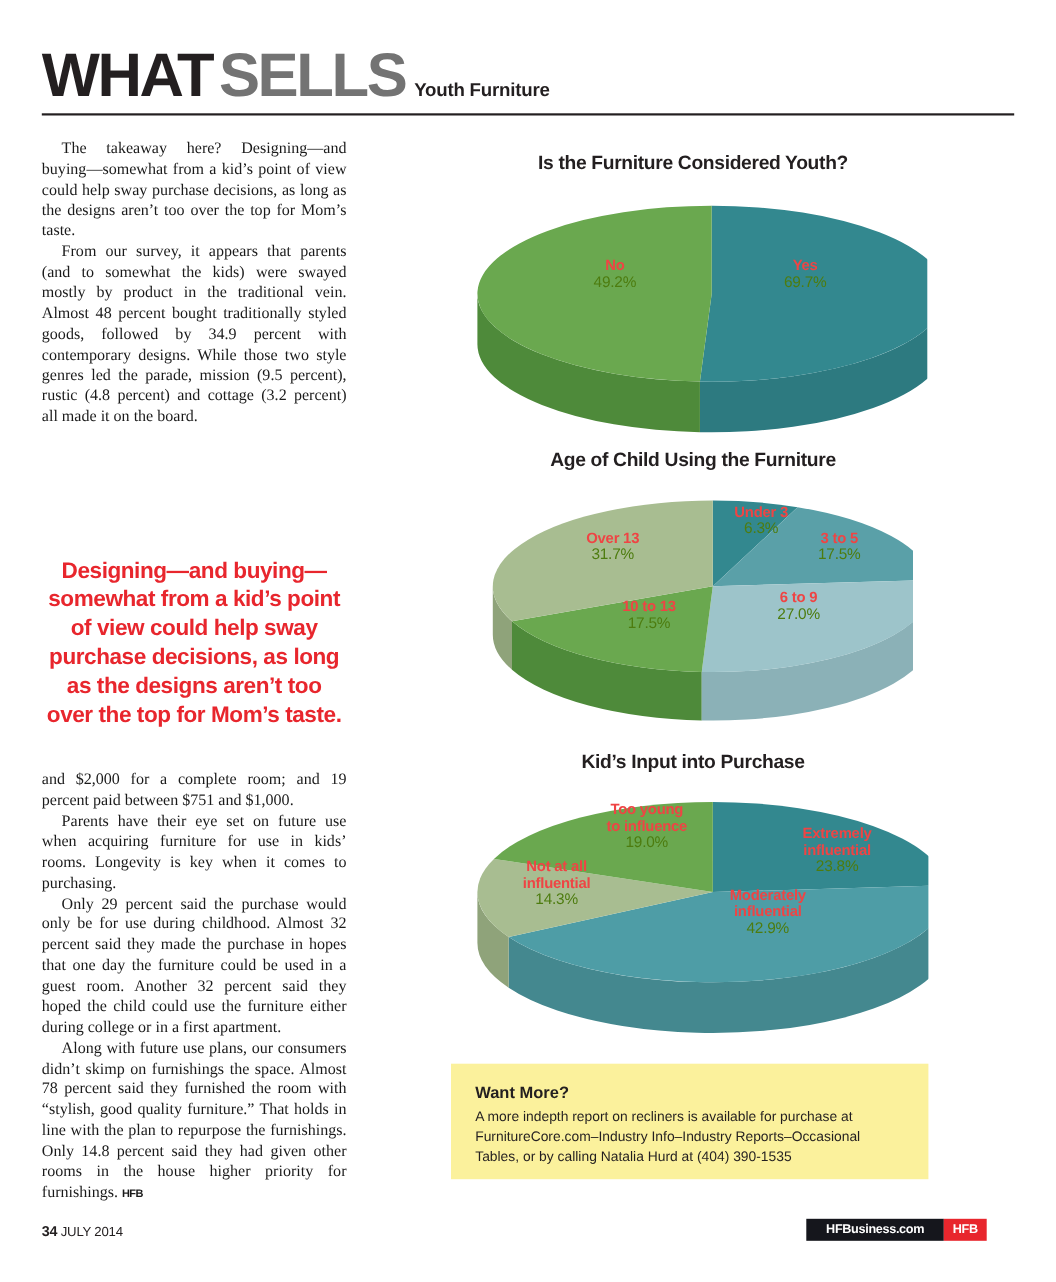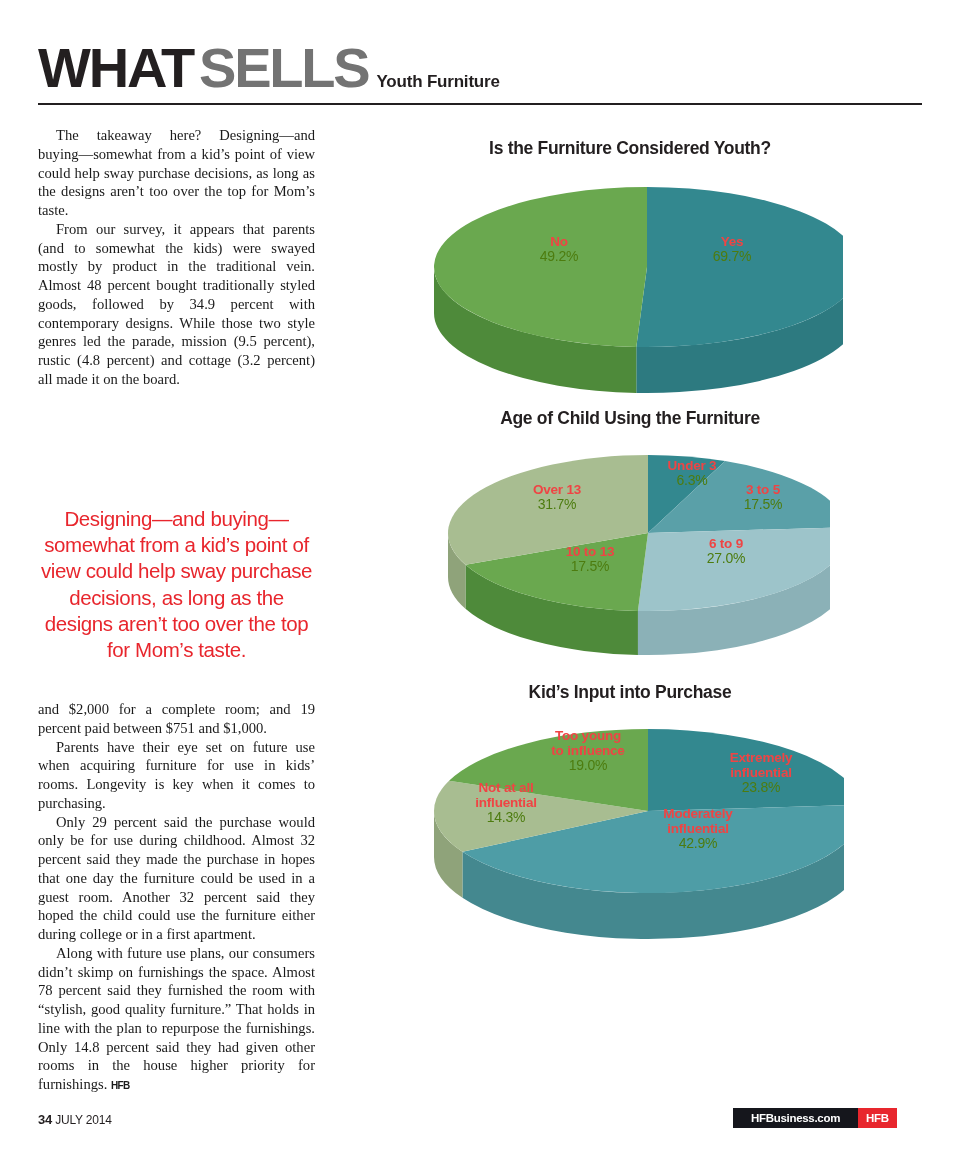--- a/index.html
+++ b/index.html
@@ -23,21 +23,21 @@
   .col p{
     margin:0;font-family:"Liberation Serif",serif;font-size:14.6px;
     line-height:1.285;color:#1a1a1a;text-indent:18px;text-align:justify;
     -webkit-hyphens:none;hyphens:none;
   }
   .col p.noind{text-indent:0;}
   .hfb-mark{font-family:"Liberation Sans",sans-serif;font-weight:bold;font-size:10px;letter-spacing:-0.6px;}
 
   .pullquote{
     position:absolute;left:38px;top:506px;width:277px;
-    color:#e8262d;font-weight:normal;font-size:20.5px;line-height:1.28;
+    color:#e8262d;font-weight:bold;font-size:20.5px;line-height:1.28;
     text-align:center;letter-spacing:-0.4px;
   }
   .col2{position:absolute;left:38px;top:700px;width:277px;}
 
   
   .chart{position:absolute;}
   .chart-title{
     text-align:center;font-weight:bold;color:#231f20;
     font-size:17.5px;letter-spacing:-0.3px;
   }
@@ -172,20 +172,24 @@
           <span class="nm">Not at all<br>influential</span>
           <span class="pc">14.3%</span>
         </div>
         <div class="lbl" style="left: 172px; top: 40px; transform: translate(-50%, -50%);">
           <span class="nm">Too young<br>to influence</span>
           <span class="pc">19.0%</span>
         </div>
       </div>
   </div>
 
+  <div class="wantbox">
+    <div class="wb-title">Want More?</div>
+    <div class="wb-body">A more indepth report on recliners is available for purchase at FurnitureCore.com–Industry Info–Industry Reports–Occasional Tables, or by calling Natalia Hurd at (404) 390-1535</div>
+  </div>
 
   <div class="foot">
     <b>34</b>
     <span class="my">JULY 2014</span>
   </div>
   <div class="badge">
     <div class="badge-dark">HFBusiness.com</div>
     <div class="badge-red">HFB</div>
   </div>
 

